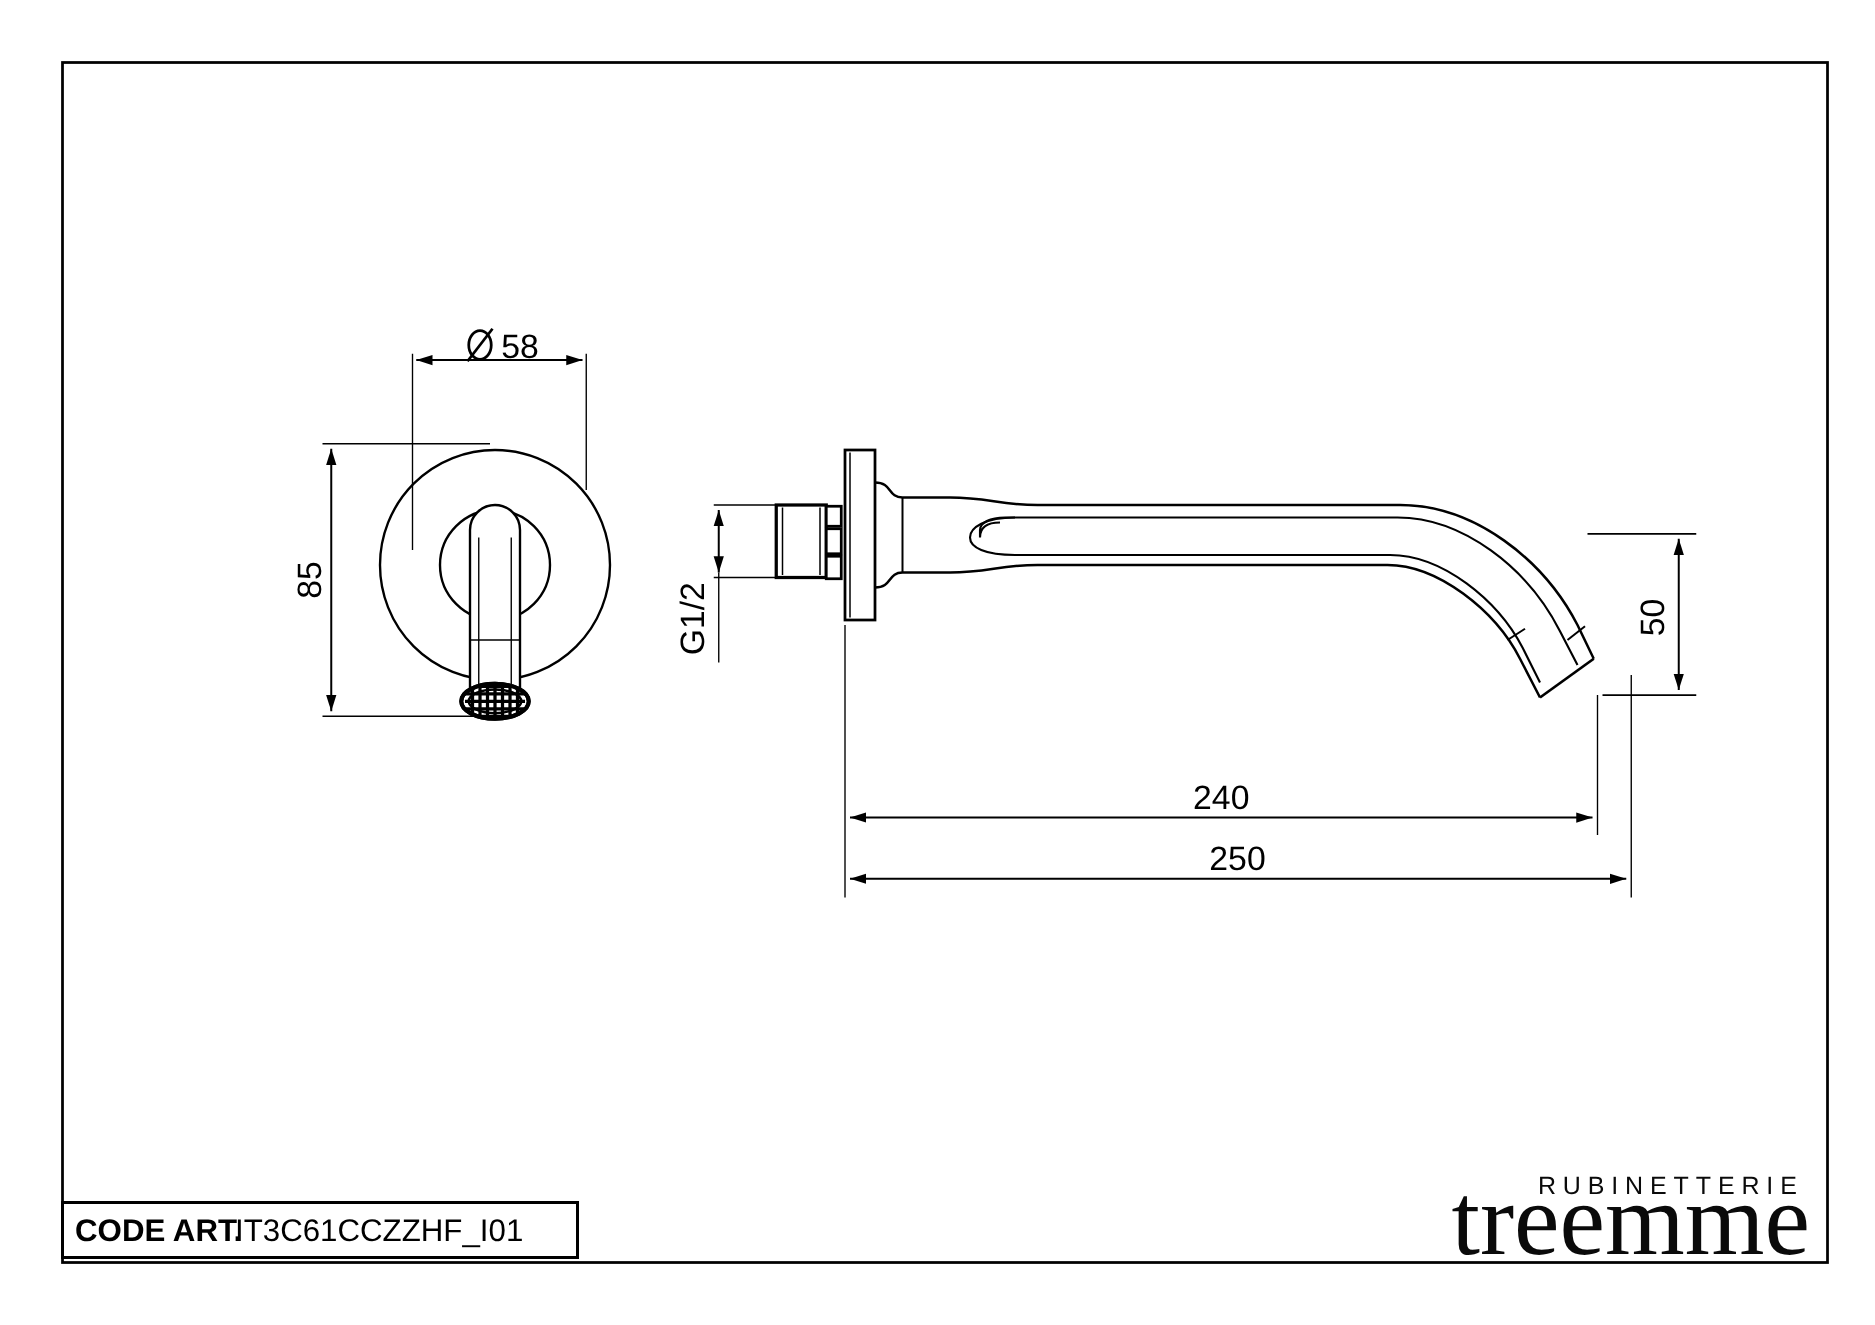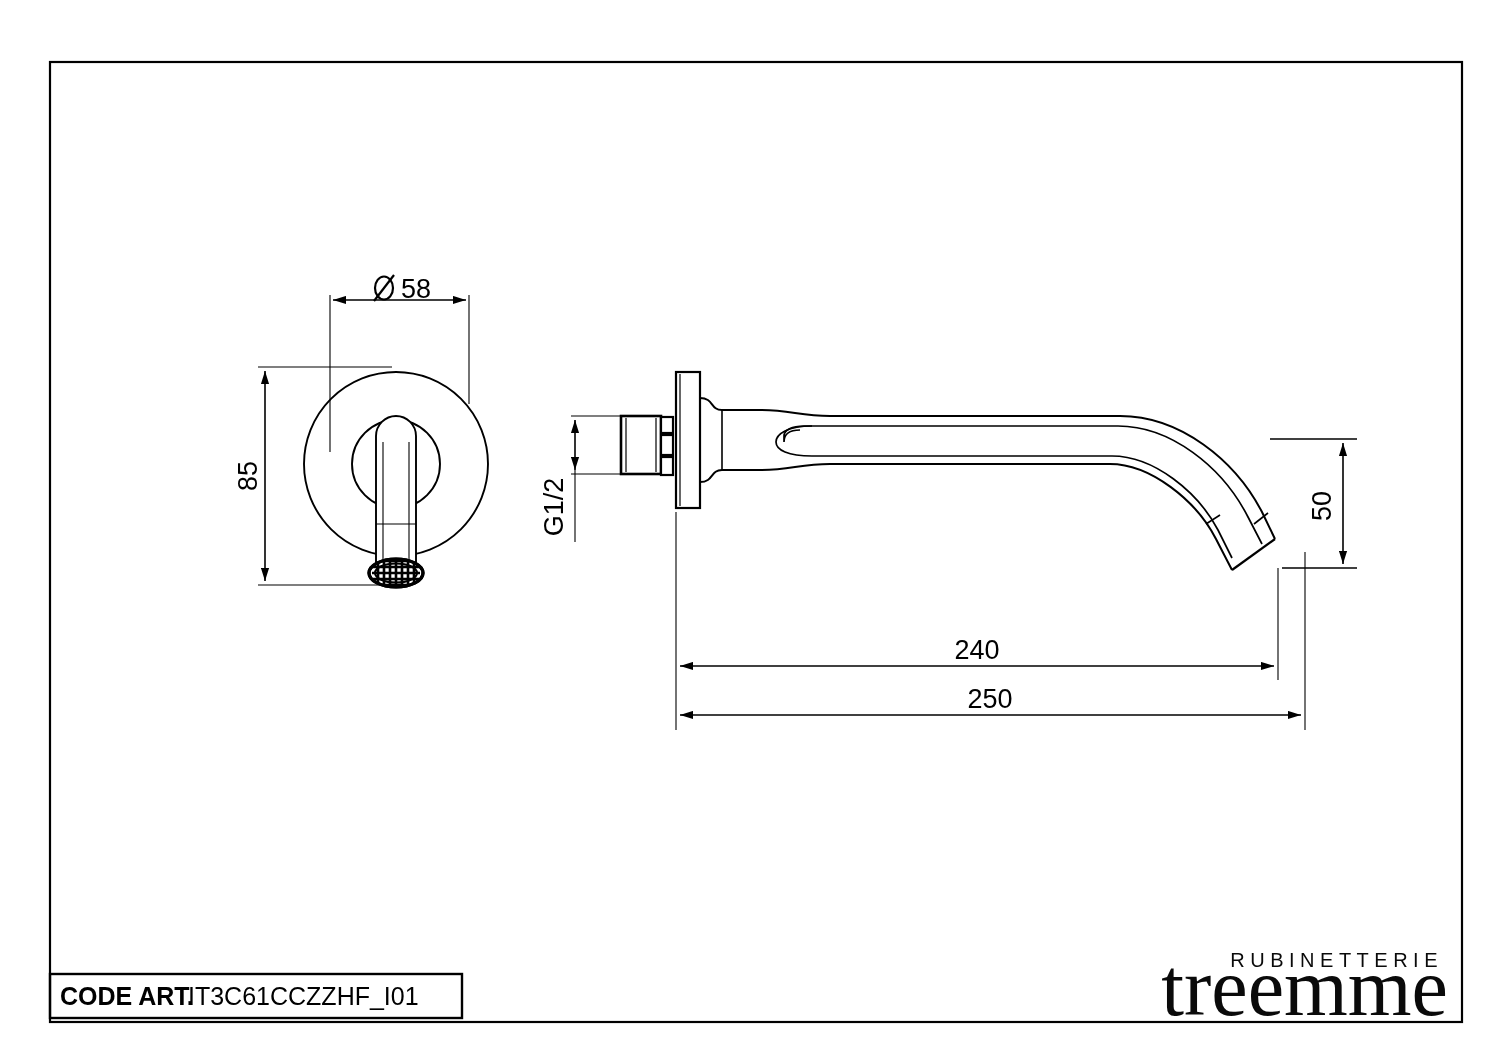--- a/index.html
+++ b/index.html
@@ -9,21 +9,21 @@
   }
   body {
     width: 1500px;
     height: 1060px;
     position: relative;
     font-family: "Liberation Sans", sans-serif;
     overflow: hidden;
   }
   #sheet {
     position: absolute;
-    left: 0; top: 12px;
+    left: 0; top: 0;
     width: 1500px;
     height: 1032px;
   }
   svg.drawing {
     position: absolute;
     left: 0; top: 0;
     width: 1500px;
     height: 1060px;
   }
   .dimtext {

